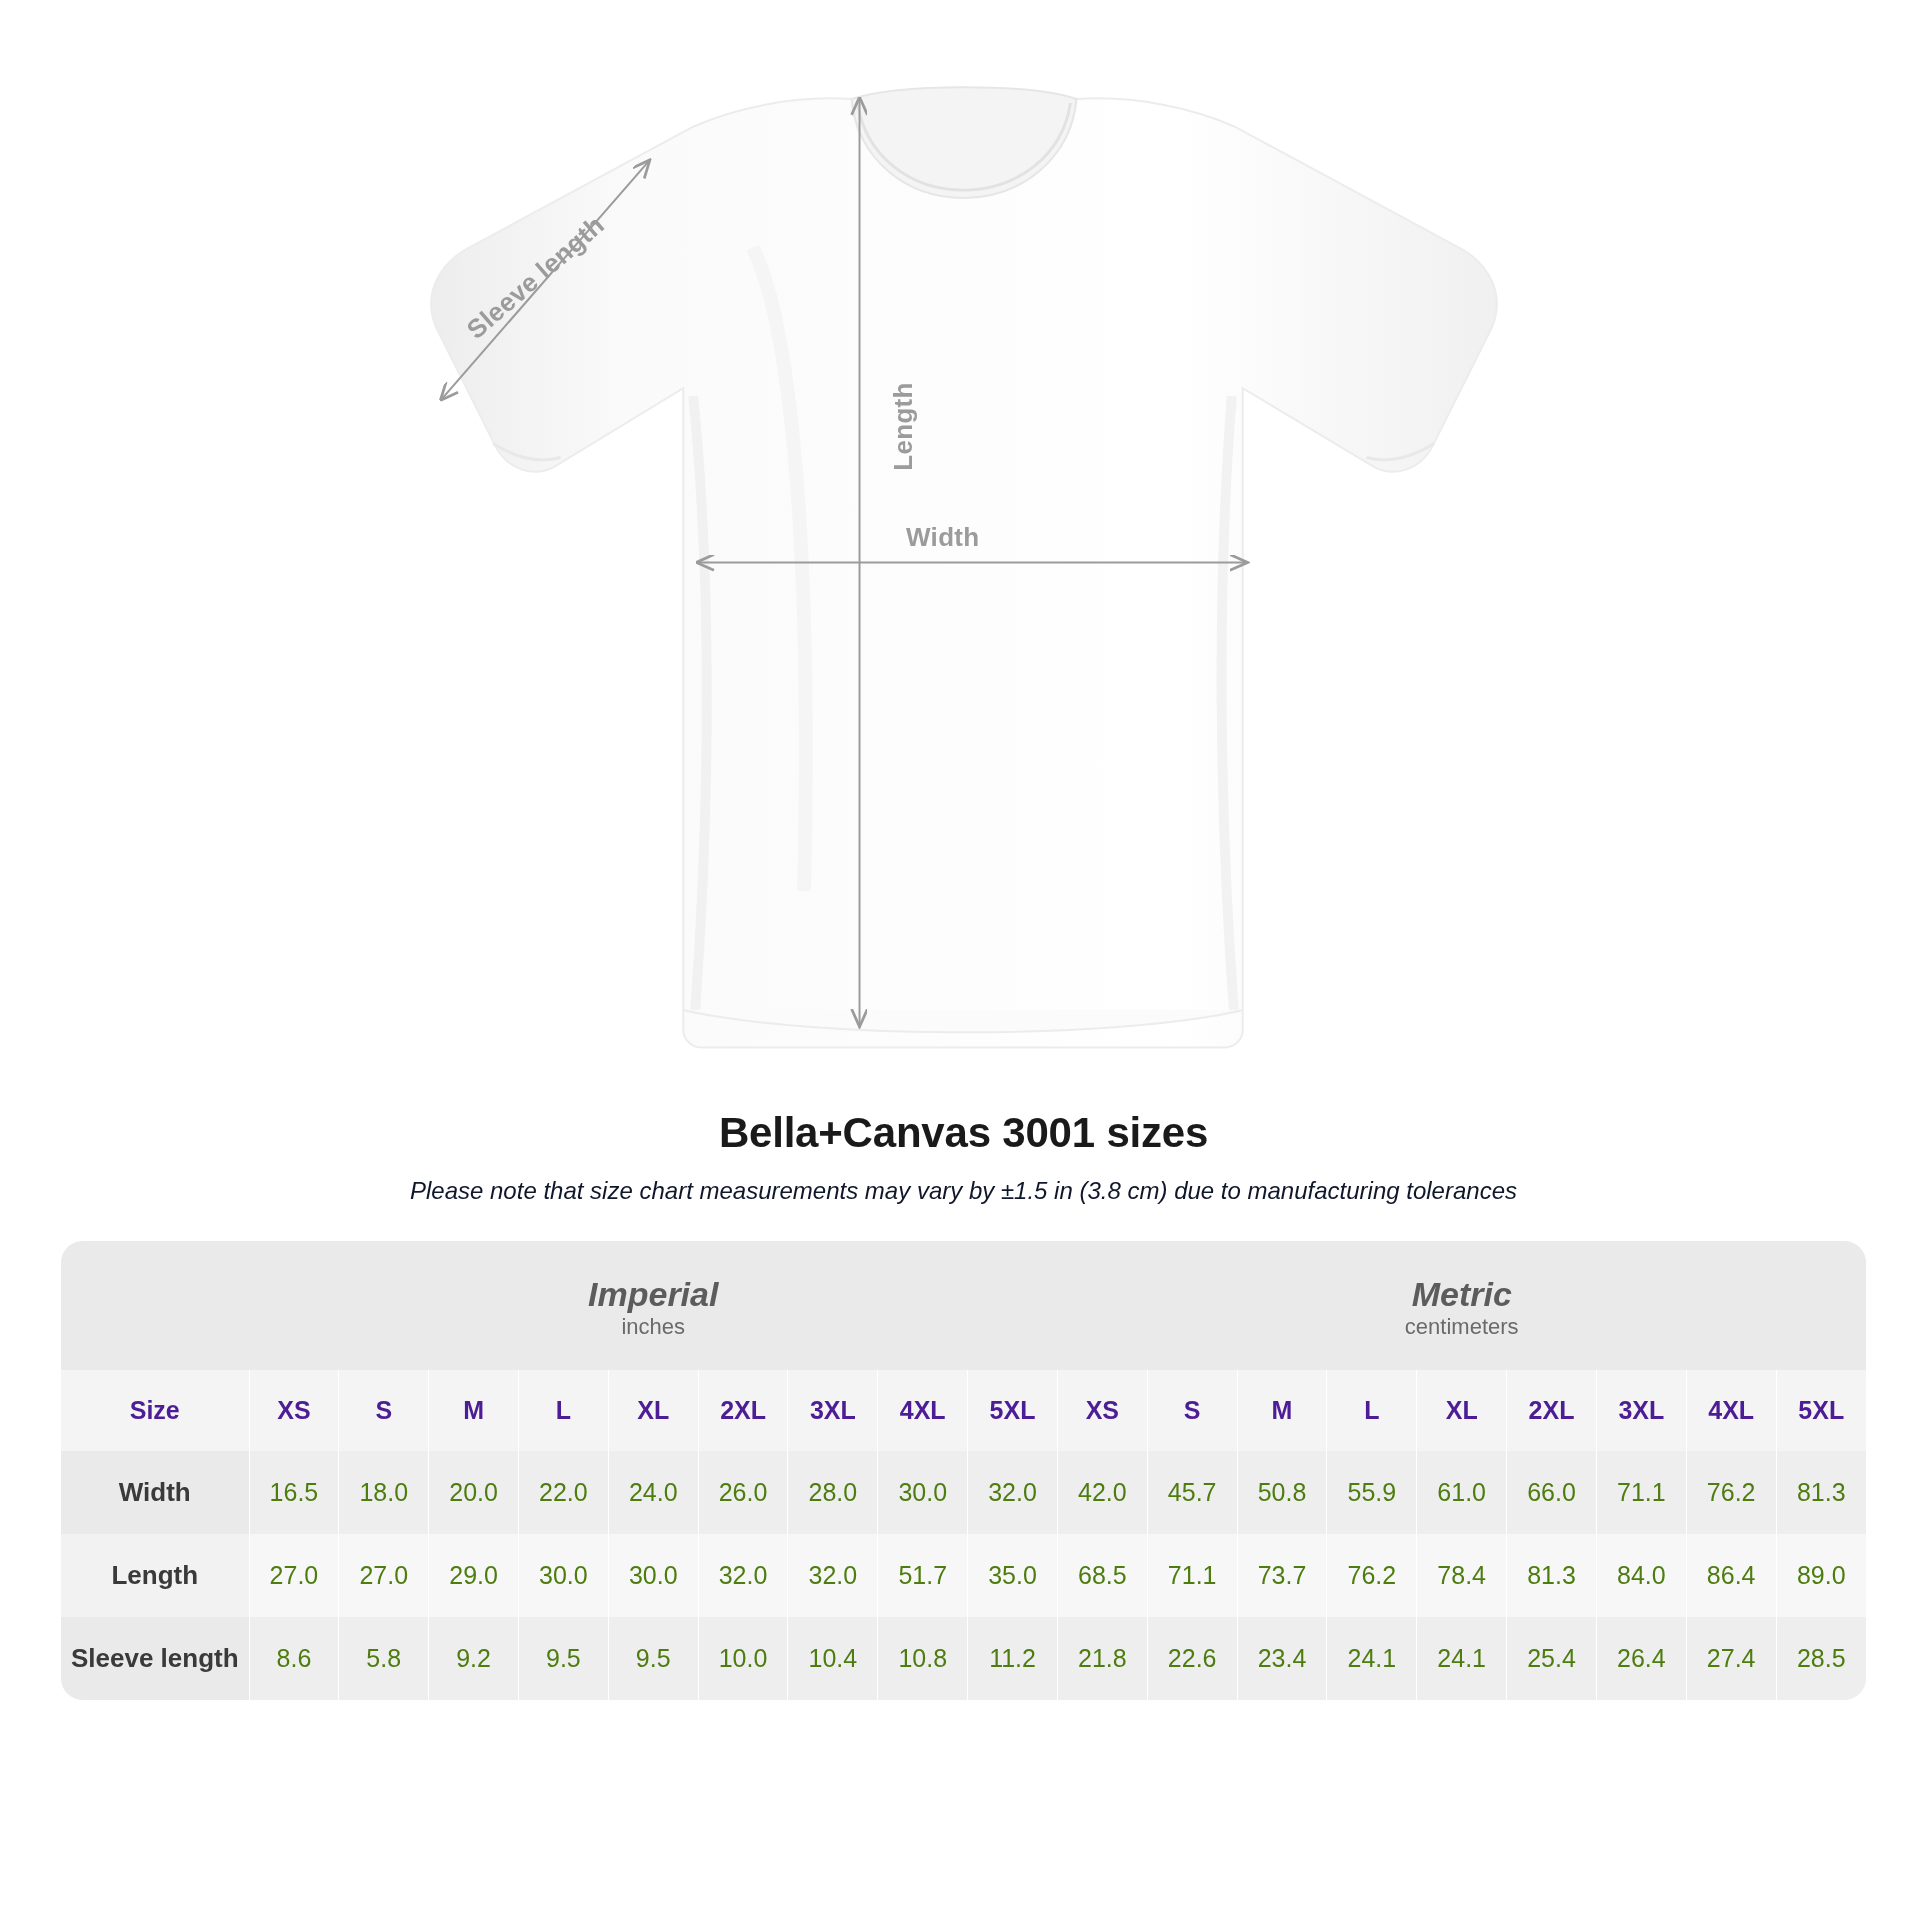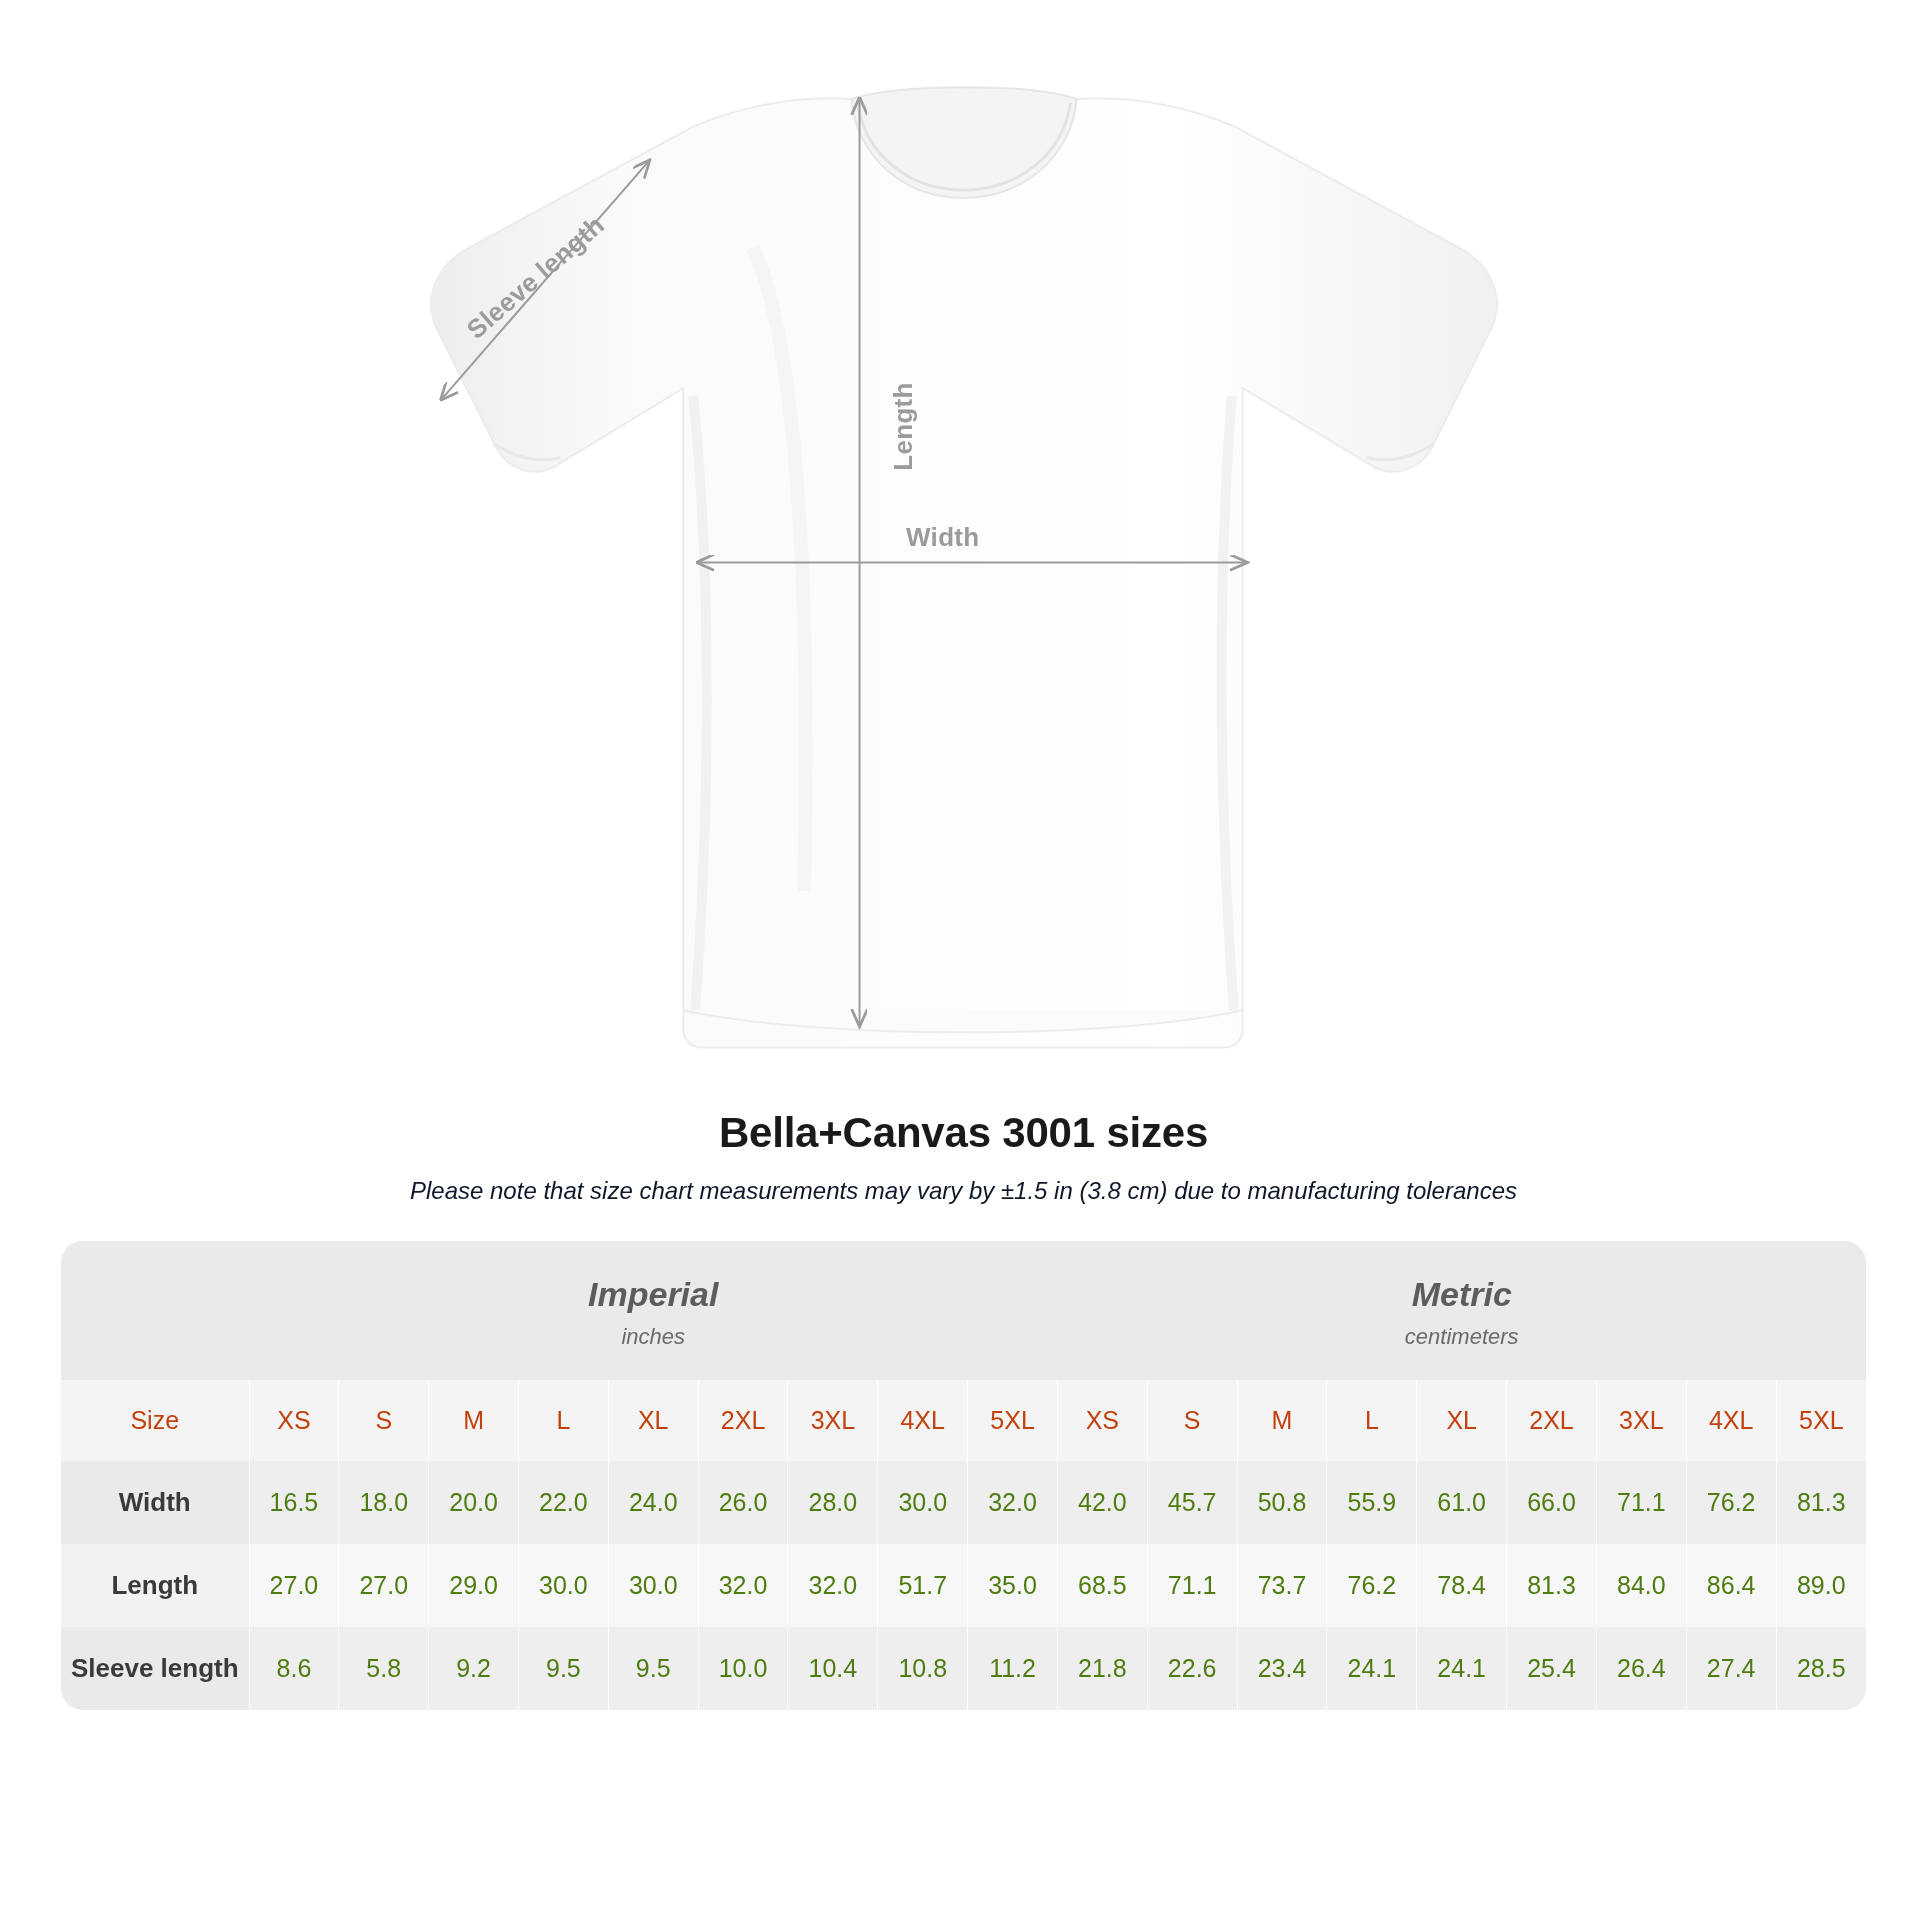--- a/index.html
+++ b/index.html
@@ -85,34 +85,33 @@
     background: #eaeaea;
     padding: 34px 0 30px 0;
   }
   .group-name {
     font-size: 34px;
     font-style: italic;
     font-weight: bold;
     color: #5c5c5c;
   }
   .group-unit {
-    margin-top: 10px;
+    margin-top: 0;
     font-size: 22px;
-    font-style: italic;
     color: #6a6a6a;
   }
   .blank-cell { background: #eaeaea; }
 
   
   .row-sizes td {
     background: #f4f4f4;
     padding: 26px 0;
     font-size: 25px;
-    font-weight: normal;
-    color: #c2410c;
+    font-weight: bold;
+    color: #4c1d95;
   }
   .row-sizes td.rowlabel { background: #f4f4f4; }
 
   
   .row-data td {
     padding: 26px 0;
     font-size: 25px;
     color: #4d7c0f;
   }
   .row-data.shade td { background: #eeeeee; }

